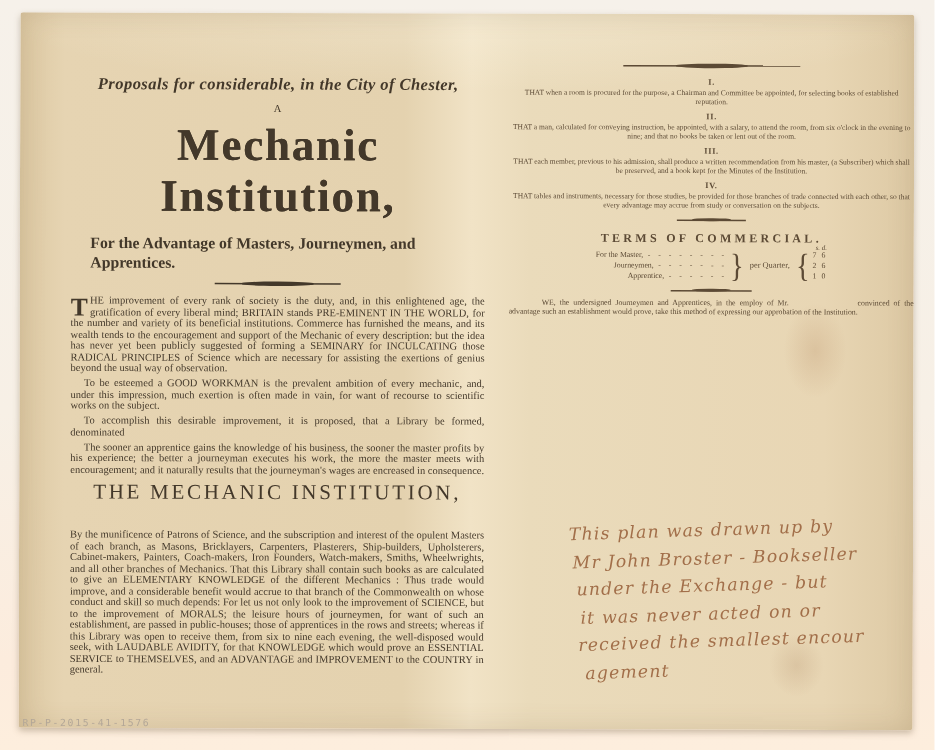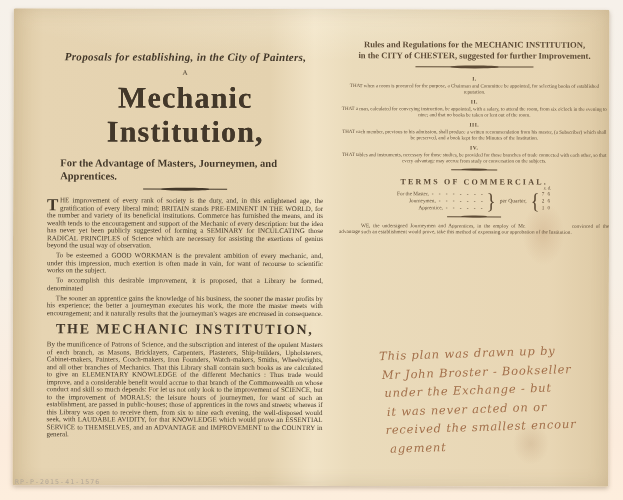--- a/index.html
+++ b/index.html
@@ -32,21 +32,21 @@
   .swell { position:relative; height:5px; margin:2px auto 6px; width:84px; }
   .swell::before { content:""; position:absolute; left:0; right:0; top:2.2px; height:.8px; background:currentColor; }
   .swell::after  { content:""; position:absolute; left:50%; top:1.2px; transform:translateX(-50%); width:48px; height:2.6px; background:currentColor; border-radius:50%; }
   .swell.small { width:46px; margin:3px auto; }
   .swell.small::after { width:26px; height:2.2px; }
 
   .body-par { font-size:7px; line-height:7.5px; text-align:justify; margin:0 0 2.5px; }
   .body-par.indent { text-indent:9px; }
   .dropcap { float:left; font-size:17px; line-height:13px; font-weight:bold; padding:1px 1.5px 0 0; }
 
-  .sec-head { font-size:14px; font-weight:bold; letter-spacing:1.8px; text-align:center; margin:4px 0 4px; white-space:nowrap; }
+  .sec-head { font-size:14px; font-weight:normal; letter-spacing:1.8px; text-align:center; margin:4px 0 16px; white-space:nowrap; }
 
   .rr-head { font-size:8.6px; font-weight:bold; text-align:center; line-height:11px; margin:0 0 3px; }
   .numeral { font-size:5.5px; font-weight:bold; text-align:center; margin:3.5px 0 1.5px; letter-spacing:.5px; }
   .rule-text { font-size:5px; line-height:6px; text-align:center; margin:0 6px; }
 
   .terms-head { font-size:8px; font-weight:bold; letter-spacing:2.2px; text-align:center; margin:5px 0 4px; }
   .terms { display:flex; justify-content:center; align-items:center; font-size:5.2px; line-height:7px; }
   .terms-labels  { text-align:right; }
   .terms-labels .lbl { white-space:nowrap; }
   .leaders { letter-spacing:2px; margin-left:3px; }
@@ -77,40 +77,36 @@
     color:#b3a797; letter-spacing:1.1px;
   }
 </style>
 </head>
 <body>
 
 <div class="scan">
   <div class="paper">
 
     <div class="page page-left">
-      <p class="kicker">Proposals for establishing, in the City of Painters,</p>
+      <p class="kicker">Proposals for considerable, in the City of Chester,</p>
       <p class="article-a">A</p>
       <p class="main-title">Mechanic Institution,</p>
       <p class="subtitle">For the Advantage of Masters, Journeymen, and Apprentices.</p>
       <div class="swell"></div>
 
       <p class="body-par"><span class="dropcap">T</span><span>HE improvement of every rank of society is the duty, and, in this enlightened age, the gratification of every liberal mind; BRITAIN stands PRE-EMINENT IN THE WORLD, for the number and variety of its beneficial institutions. Commerce has furnished the means, and its wealth tends to the encouragement and support of the Mechanic of every description: but the idea has never yet been publicly suggested of forming a SEMINARY for INCULCATING those RADICAL PRINCIPLES of Science which are necessary for assisting the exertions of genius beyond the usual way of observation.</span></p>
       <p class="body-par indent">To be esteemed a GOOD WORKMAN is the prevalent ambition of every mechanic, and, under this impression, much exertion is often made in vain, for want of recourse to scientific works on the subject.</p>
       <p class="body-par indent">To accomplish this desirable improvement, it is proposed, that a Library be formed, denominated</p>
       <p class="body-par indent">The sooner an apprentice gains the knowledge of his business, the sooner the master profits by his experience; the better a journeyman executes his work, the more the master meets with encouragement; and it naturally results that the journeyman's wages are encreased in consequence.</p>
 
       <p class="sec-head">THE MECHANIC INSTITUTION,</p>
       <p class="body-par">By the munificence of Patrons of Science, and the subscription and interest of the opulent Masters of each branch, as Masons, Bricklayers, Carpenters, Plasterers, Ship-builders, Upholsterers, Cabinet-makers, Painters, Coach-makers, Iron Founders, Watch-makers, Smiths, Wheelwrights, and all other branches of Mechanics. That this Library shall contain such books as are calculated to give an ELEMENTARY KNOWLEDGE of the different Mechanics : Thus trade would improve, and a considerable benefit would accrue to that branch of the Commonwealth on whose conduct and skill so much depends: For let us not only look to the improvement of SCIENCE, but to the improvement of MORALS; the leisure hours of journeymen, for want of such an establishment, are passed in public-houses; those of apprentices in the rows and streets; whereas if this Library was open to receive them, from six to nine each evening, the well-disposed would seek, with LAUDABLE AVIDITY, for that KNOWLEDGE which would prove an ESSENTIAL SERVICE to THEMSELVES, and an ADVANTAGE and IMPROVEMENT to the COUNTRY in general.</p>
     </div>
 
     <div class="page page-right">
-      <p class="rr-head">
-        <span>Rules and Regulations for the MECHANIC INSTITUTION,</span><br>
-        <span>in the CITY of CHESTER, suggested for further Improvement.</span>
-      </p>
       <div class="swell" style="width:118px"></div>
 
       <p class="numeral">I.</p>
       <p class="rule-text">THAT when a room is procured for the purpose, a Chairman and Committee be appointed, for selecting books of established reputation.</p>
       <p class="numeral">II.</p>
       <p class="rule-text">THAT a man, calculated for conveying instruction, be appointed, with a salary, to attend the room, from six o'clock in the evening to nine; and that no books be taken or lent out of the room.</p>
       <p class="numeral">III.</p>
       <p class="rule-text">THAT each member, previous to his admission, shall produce a written recommendation from his master, (a Subscriber) which shall be preserved, and a book kept for the Minutes of the Institution.</p>
       <p class="numeral">IV.</p>
       <p class="rule-text">THAT tables and instruments, necessary for those studies, be provided for those branches of trade connected with each other, so that every advantage may accrue from study or conversation on the subjects.</p>

